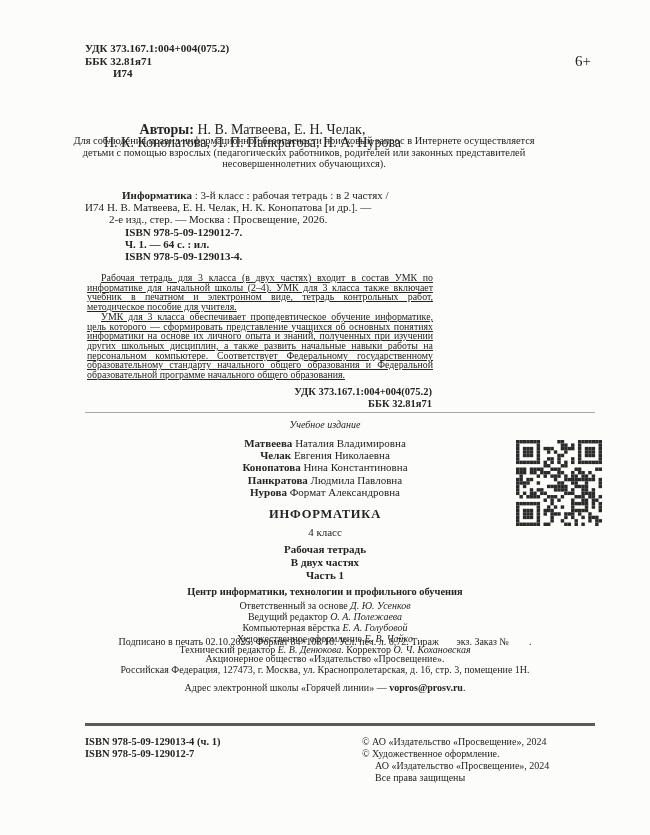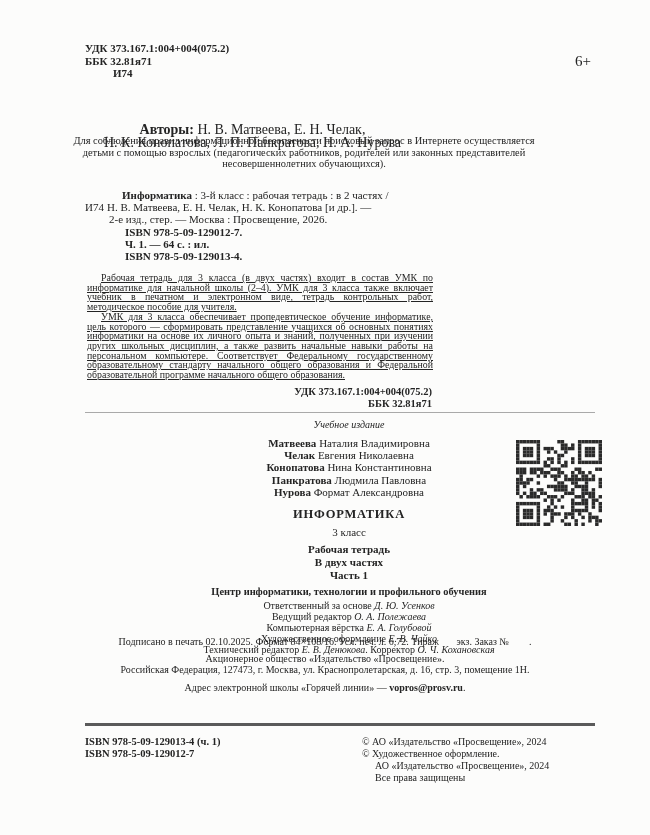--- a/index.html
+++ b/index.html
@@ -31,21 +31,21 @@
   .card .l3{padding-left:24px;}
   .card .l4{padding-left:40px;font-weight:bold;}
   
   .annotation{left:87px;top:273px;width:346px;font-size:9.9px;line-height:9.7px;text-align:justify;text-decoration:underline;}
   .annotation p{margin:0;text-indent:14px;}
   
   .udk-footer{left:85px;top:386px;width:347px;text-align:right;font-weight:bold;font-size:10.5px;line-height:11.6px;}
   .rule-thin{left:85px;top:412px;width:510px;height:1.4px;background:#a9a9a9;}
   .rule-thick{left:85px;top:723px;width:510px;height:2.6px;background:#5a5a5a;}
   
-  .edition{left:94px;top:419px;width:510px;text-align:center;}
+  .edition{left:70px;top:419px;width:510px;text-align:center;}
   .edition .kind{font-size:10px;font-style:italic;}
   .edition .auth{margin-top:7px;font-size:11px;line-height:12.2px;}
   .edition .title{margin-top:9px;font-size:12.5px;font-weight:bold;letter-spacing:0.8px;}
   .edition .grade{margin-top:4px;font-size:11px;}
   .edition .subt{margin-top:5px;font-size:11px;line-height:13px;font-weight:bold;}
   .edition .center-name{margin-top:4px;font-size:10.4px;font-weight:bold;}
   .edition .staff{margin-top:3px;font-size:10px;line-height:11px;}
   
   .printinfo{left:30px;top:636px;width:590px;text-align:center;font-size:10px;line-height:11px;}
   .printinfo .pub{margin-top:6px;}
@@ -101,21 +101,21 @@
   <div class="abs edition">
     <div class="kind">Учебное издание</div>
     <div class="auth">
         <div><b>Матвеева </b><span>Наталия Владимировна</span></div>
         <div><b>Челак </b><span>Евгения Николаевна</span></div>
         <div><b>Конопатова </b><span>Нина Константиновна</span></div>
         <div><b>Панкратова </b><span>Людмила Павловна</span></div>
         <div><b>Нурова </b><span>Формат Александровна</span></div>
       </div>
     <div class="title">ИНФОРМАТИКА</div>
-    <div class="grade">3 класс</div>
+    <div class="grade">4 класс</div>
     <div class="subt">
       <div>Рабочая тетрадь</div>
       <div>В двух частях</div>
       <div>Часть 1</div>
     </div>
     <div class="center-name">Центр информатики, технологии и профильного обучения</div>
     <div class="staff">
         <div><span>Ответственный за основе </span><i>Д. Ю. Усенков</i></div>
         <div><span>Ведущий редактор </span><i>О. А. Полежаева</i></div>
         <div><span>Компьютерная вёрстка </span><i>Е. А. Голубовой</i></div>

